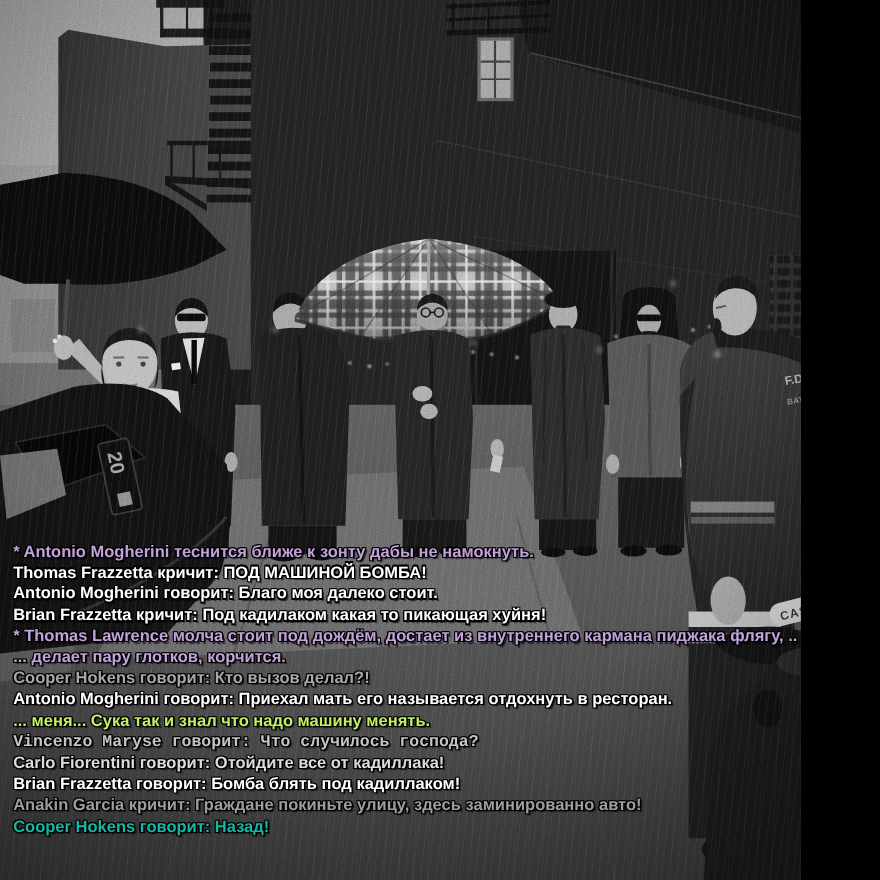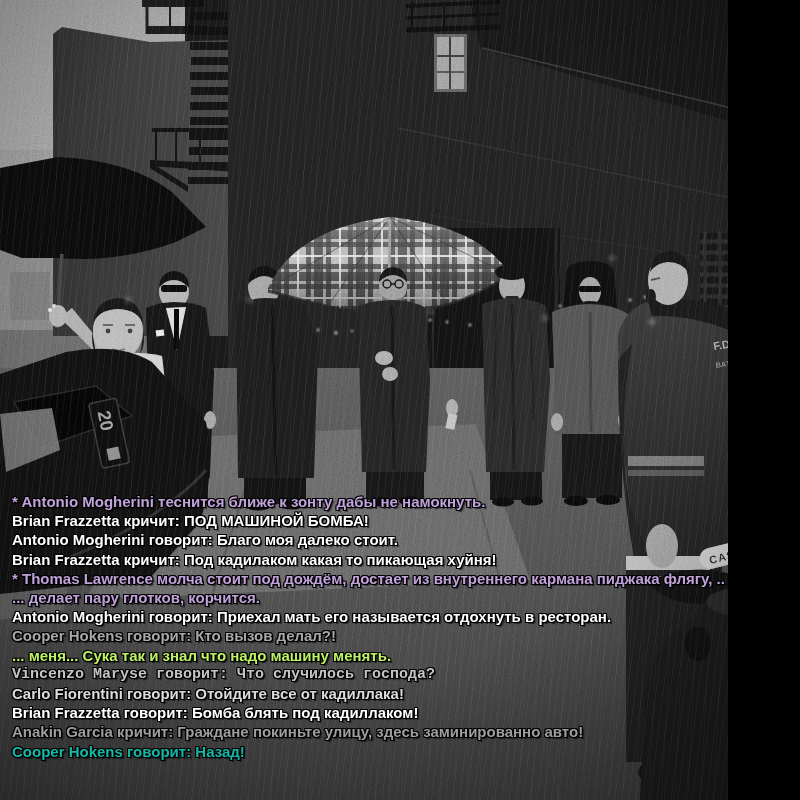--- a/index.html
+++ b/index.html
@@ -352,27 +352,27 @@
       </filter>
     </defs>
     <rect width="800" height="800" filter="url(#noiseF)"></rect>
   </svg>
 
   <div id="rain" class="overlay"></div>
   <div id="vignette" class="overlay"></div>
 
   <div id="chat">
     <div class="chat-line" style="color: rgb(194, 162, 218);">* Antonio Mogherini теснится ближе к зонту дабы не намокнуть.</div>
-    <div class="chat-line" style="color: rgb(255, 255, 255);">Brian Frazzetta кричит: ПОД МАШИНОЙ БОМБА!</div>
+    <div class="chat-line" style="color: rgb(255, 255, 255);">Thomas Frazzetta кричит: ПОД МАШИНОЙ БОМБА!</div>
     <div class="chat-line" style="color: rgb(255, 255, 255);">Antonio Mogherini говорит: Благо моя далеко стоит.</div>
     <div class="chat-line" style="color: rgb(255, 255, 255);">Brian Frazzetta кричит: Под кадилаком какая то пикающая хуйня!</div>
     <div class="chat-line" style="color: rgb(194, 162, 218); text-align: center;">* Thomas Lawrence молча стоит под дождём, достает из внутреннего кармана пиджака флягу, ..</div>
     <div class="chat-line" style="color: rgb(194, 162, 218);">... делает пару глотков, корчится.</div>
+    <div class="chat-line" style="color: rgb(168, 168, 168);">Cooper Hokens говорит: Кто вызов делал?!</div>
     <div class="chat-line" style="color: rgb(255, 255, 255);">Antonio Mogherini говорит: Приехал мать его называется отдохнуть в ресторан.</div>
-    <div class="chat-line" style="color: rgb(168, 168, 168);">Cooper Hokens говорит: Кто вызов делал?!</div>
     <div class="chat-line" style="color: #bef264;">... меня... Сука так и знал что надо машину менять.</div>
     <div class="chat-line" style="color: rgb(196, 196, 196); font-family: Liberation Mono, monospace;">Vincenzo Maryse говорит: Что случилось господа?</div>
     <div class="chat-line" style="color: rgb(220, 220, 220);">Carlo Fiorentini говорит: Отойдите все от кадиллака!</div>
     <div class="chat-line" style="color: rgb(255, 255, 255);">Brian Frazzetta говорит: Бомба блять под кадиллаком!</div>
     <div class="chat-line" style="color: rgb(158, 158, 158);">Anakin Garcia кричит: Граждане покиньте улицу, здесь заминированно авто!</div>
     <div class="chat-line" style="color: #14b8a6;">Cooper Hokens говорит: Назад!</div>
   </div>
 </div>
 
 </body></html>

